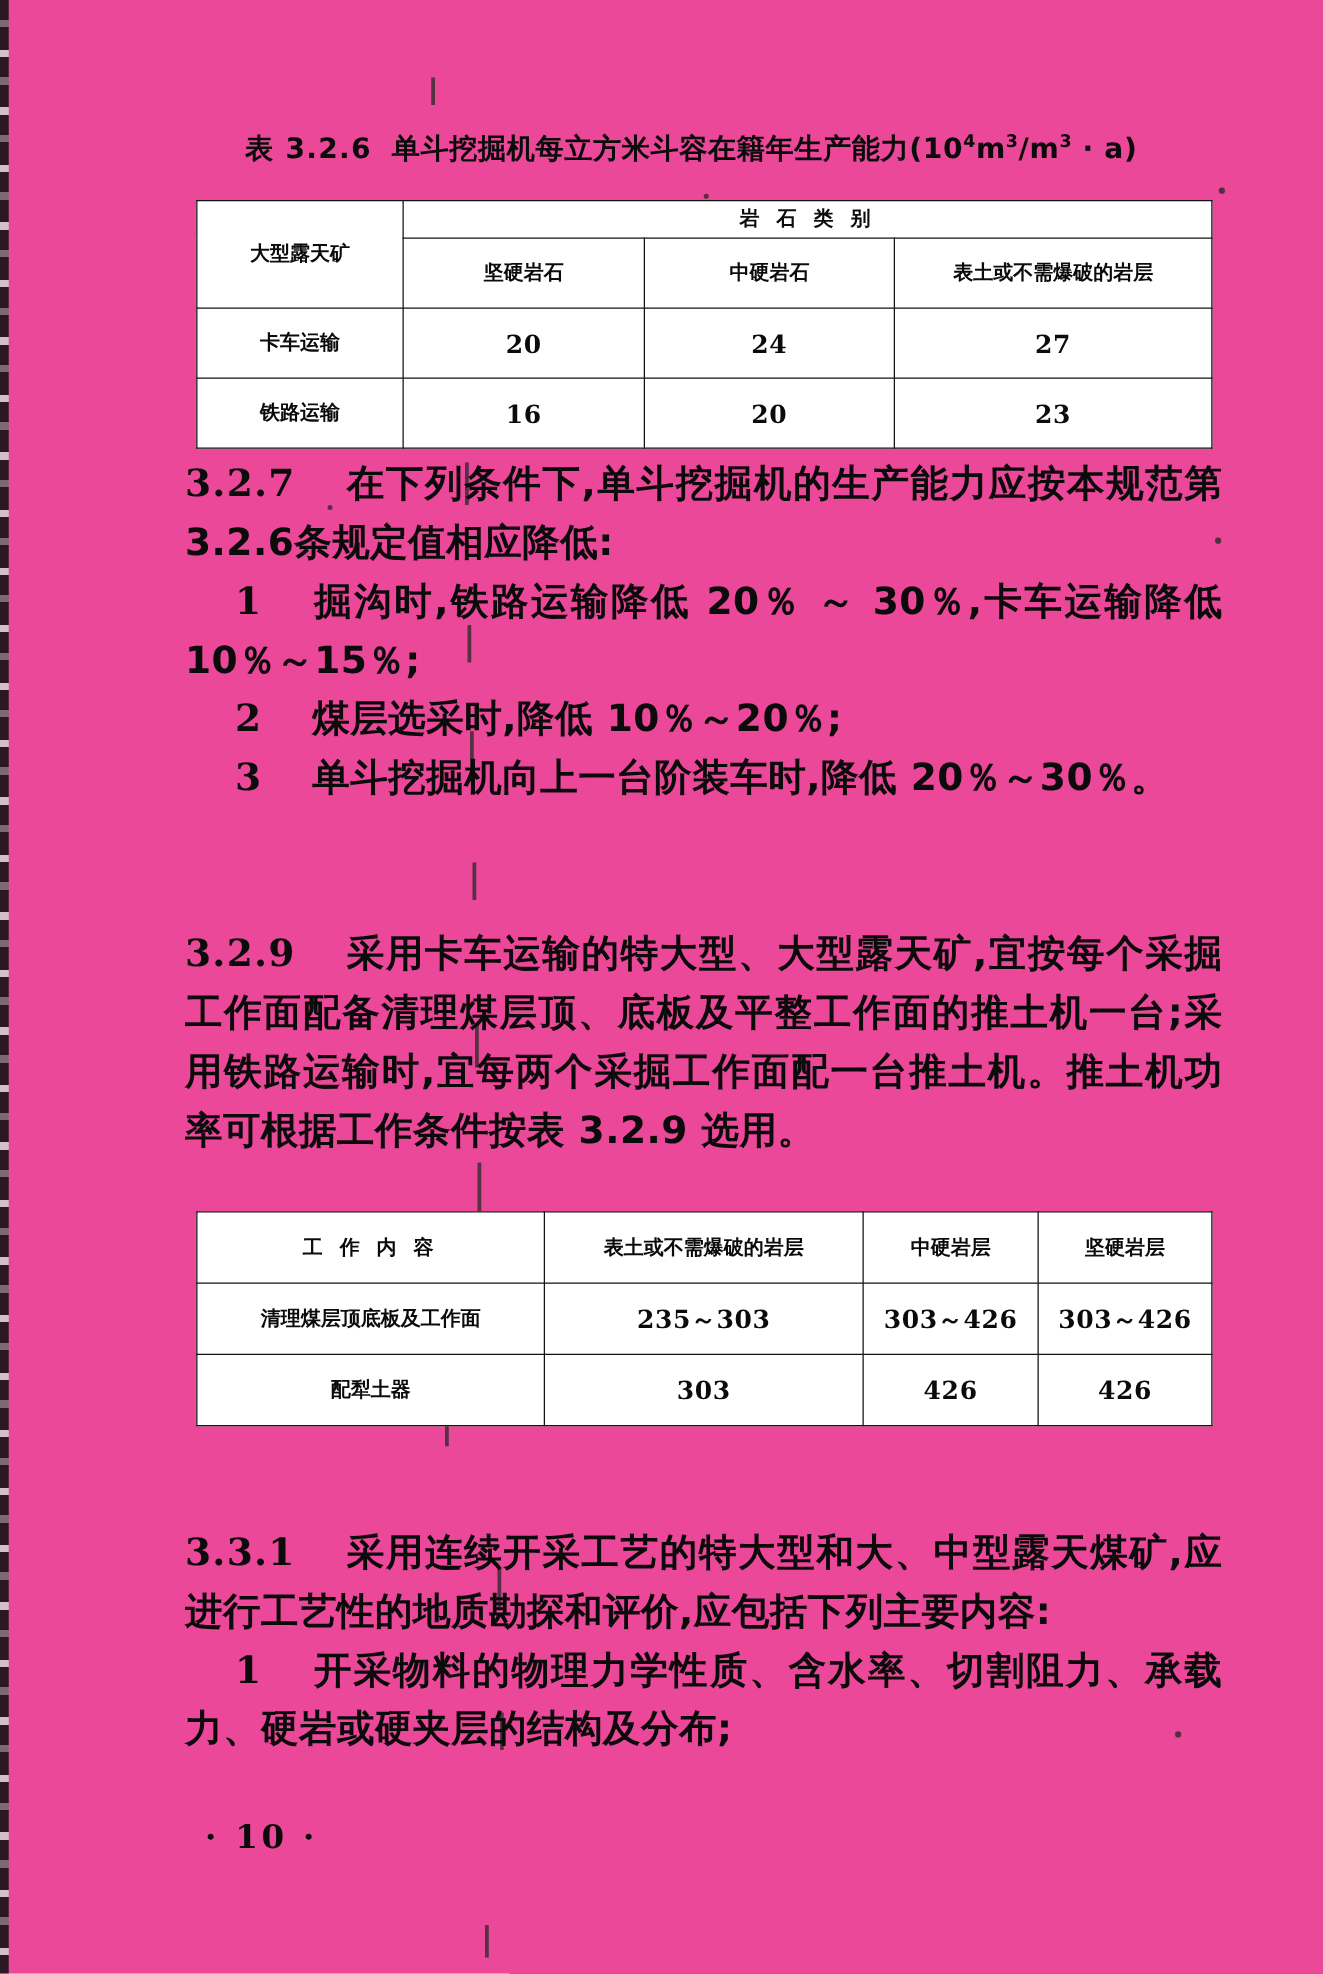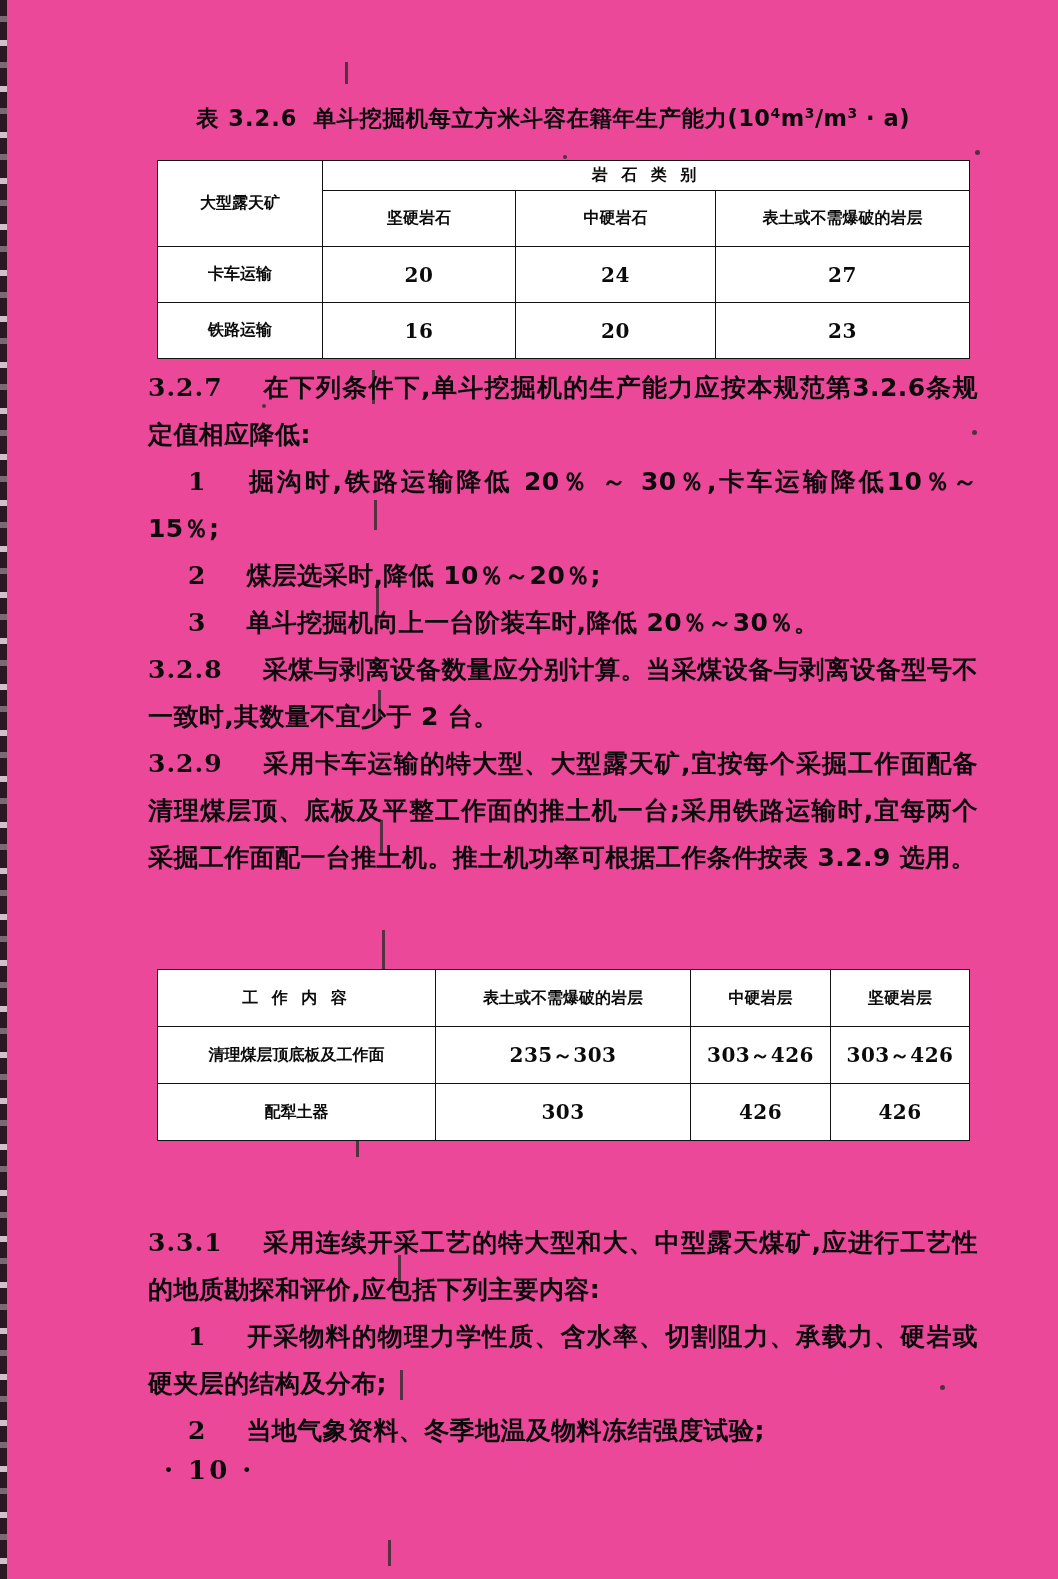--- a/index.html
+++ b/index.html
@@ -83,21 +83,21 @@
     font-size: 20px;
     font-family: "DejaVu Serif", "Liberation Serif", serif;
     font-weight: bold;
     letter-spacing: .5px;
   }
   table.doc td.wide-label { letter-spacing: 4px; }
 
   p.para {
     position: absolute;
     margin: 0;
-    font-size: 25px;
+    font-size: 30px;
     font-weight: bold;
     line-height: 47px;
     letter-spacing: .4px;
     width: 830px;
     left: 148px;
     text-align: justify;
     text-justify: inter-character;
   }
   p.para .label {
     font-family: "DejaVu Serif", "Liberation Serif", serif;
@@ -200,23 +200,20 @@
     </p>
 
     <p class="para item" style="top:552px;">
       <span class="sp-lg"></span><span class="label">2</span><span class="sp-lg"></span><span>煤层选采时,降低 10％～20％;</span>
     </p>
 
     <p class="para item" style="top:599px;">
       <span class="sp-lg"></span><span class="label">3</span><span class="sp-lg"></span><span>单斗挖掘机向上一台阶装车时,降低 20％～30％。</span>
     </p>
 
-    <p class="para" style="top:646px;">
-      <span class="label">3.2.8</span><span class="sp-lg"></span><span>采煤与剥离设备数量应分别计算。当采煤设备与剥离设备型号不一致时,其数量不宜少于 2 台。</span>
-    </p>
 
     <p class="para" style="top:740px;">
       <span class="label">3.2.9</span><span class="sp-lg"></span><span>采用卡车运输的特大型、大型露天矿,宜按每个采掘工作面配备清理煤层顶、底板及平整工作面的推土机一台;采用铁路运输时,宜每两个采掘工作面配一台推土机。推土机功率可根据工作条件按表 3.2.9 选用。</span>
     </p>
 
 
     <table class="doc" style="left:157px; top:969px; width:812px;">
       <colgroup>
         <col style="width:278px;">
         <col style="width:255px;">
@@ -247,20 +244,17 @@
 
 
     <p class="para" style="top:1219px;">
       <span class="label">3.3.1</span><span class="sp-lg"></span><span>采用连续开采工艺的特大型和大、中型露天煤矿,应进行工艺性的地质勘探和评价,应包括下列主要内容:</span>
     </p>
 
     <p class="para item" style="top:1313px;">
       <span class="sp-lg"></span><span class="label">1</span><span class="sp-lg"></span><span>开采物料的物理力学性质、含水率、切割阻力、承载力、硬岩或硬夹层的结构及分布;</span>
     </p>
 
-    <p class="para item" style="top:1407px;">
-      <span class="sp-lg"></span><span class="label">2</span><span class="sp-lg"></span><span>当地气象资料、冬季地温及物料冻结强度试验;</span>
-    </p>
 
     <div class="page-num" style="left:164px; top:1455px;">· 10 ·</div>
 
   </div>
 </div>
 
 </body></html>

